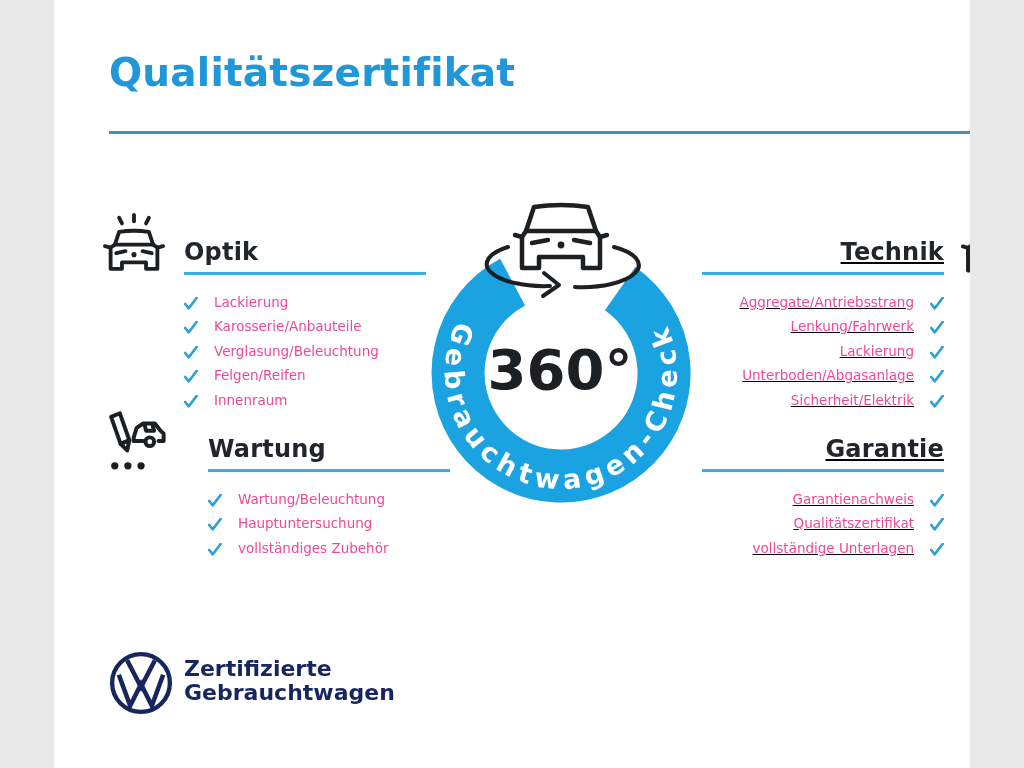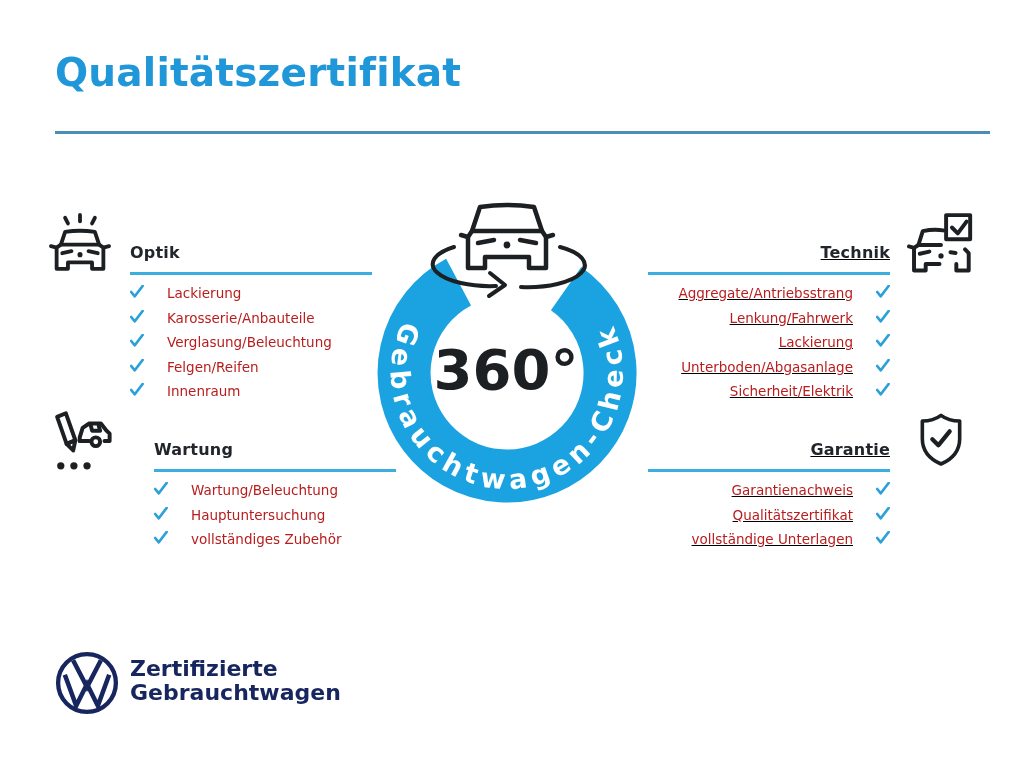--- a/index.html
+++ b/index.html
@@ -1,38 +1,38 @@
 <!DOCTYPE html>
 <html><head>
 <meta charset="utf-8">
 <style>
   html,body { margin:0; padding:0; background:#e9e9e9; }
   .page {
-    position:relative; width:1024px; height:768px; background:#ffffff;
+    position:relative; width:916px; height:768px; background:#ffffff;
     overflow:hidden; font-family:"DejaVu Sans","Liberation Sans",sans-serif;
     margin:0 auto;
   }
   .page-title {
     position:absolute; left:55px; top:50px; margin:0;
     font-size:39px; font-weight:bold; color:#1f97d9; letter-spacing:0.2px;
   }
   .top-rule {
     position:absolute; left:55px; top:131px; width:935px; height:3px;
     background:#4a8fb3;
   }
   .section { position:absolute; width:242px; }
   .section h2 {
-    margin:0; font-size:16px; font-weight:bold; color:#22262c;
+    margin:0; font-size:24px; font-weight:bold; color:#22262c;
     line-height:25px; letter-spacing:0.2px;
   }
   .section-rule { height:3px; background:#3badde; margin-top:7px; }
   .checklist { list-style:none; margin:10px 0 0 0; padding:0; }
   .checklist li {
-    display:flex; align-items:flex-start; gap:23px; height:24.6px;
-    font-size:13.5px; color:#b91c1c;
+    display:flex; align-items:flex-end; gap:16px; height:24.6px;
+    font-size:13.5px; color:#ec4899;
   }
   .section.right { text-align:right;text-decoration:underline; }
   .section.right .checklist li { flex-direction:row-reverse; }
   .check { width:14px; height:13px; flex:0 0 auto; }
   .check path { fill:none; stroke:#2ba1d8; stroke-width:2.7; stroke-linecap:round; stroke-linejoin:round; }
   #section-optik    { left:130px; top:240px; }
   #section-technik  { left:648px; top:240px; }
   #section-wartung  { left:130px; top:437px;margin-left:24px; }
   #section-garantie { left:648px; top:437px; }
 

